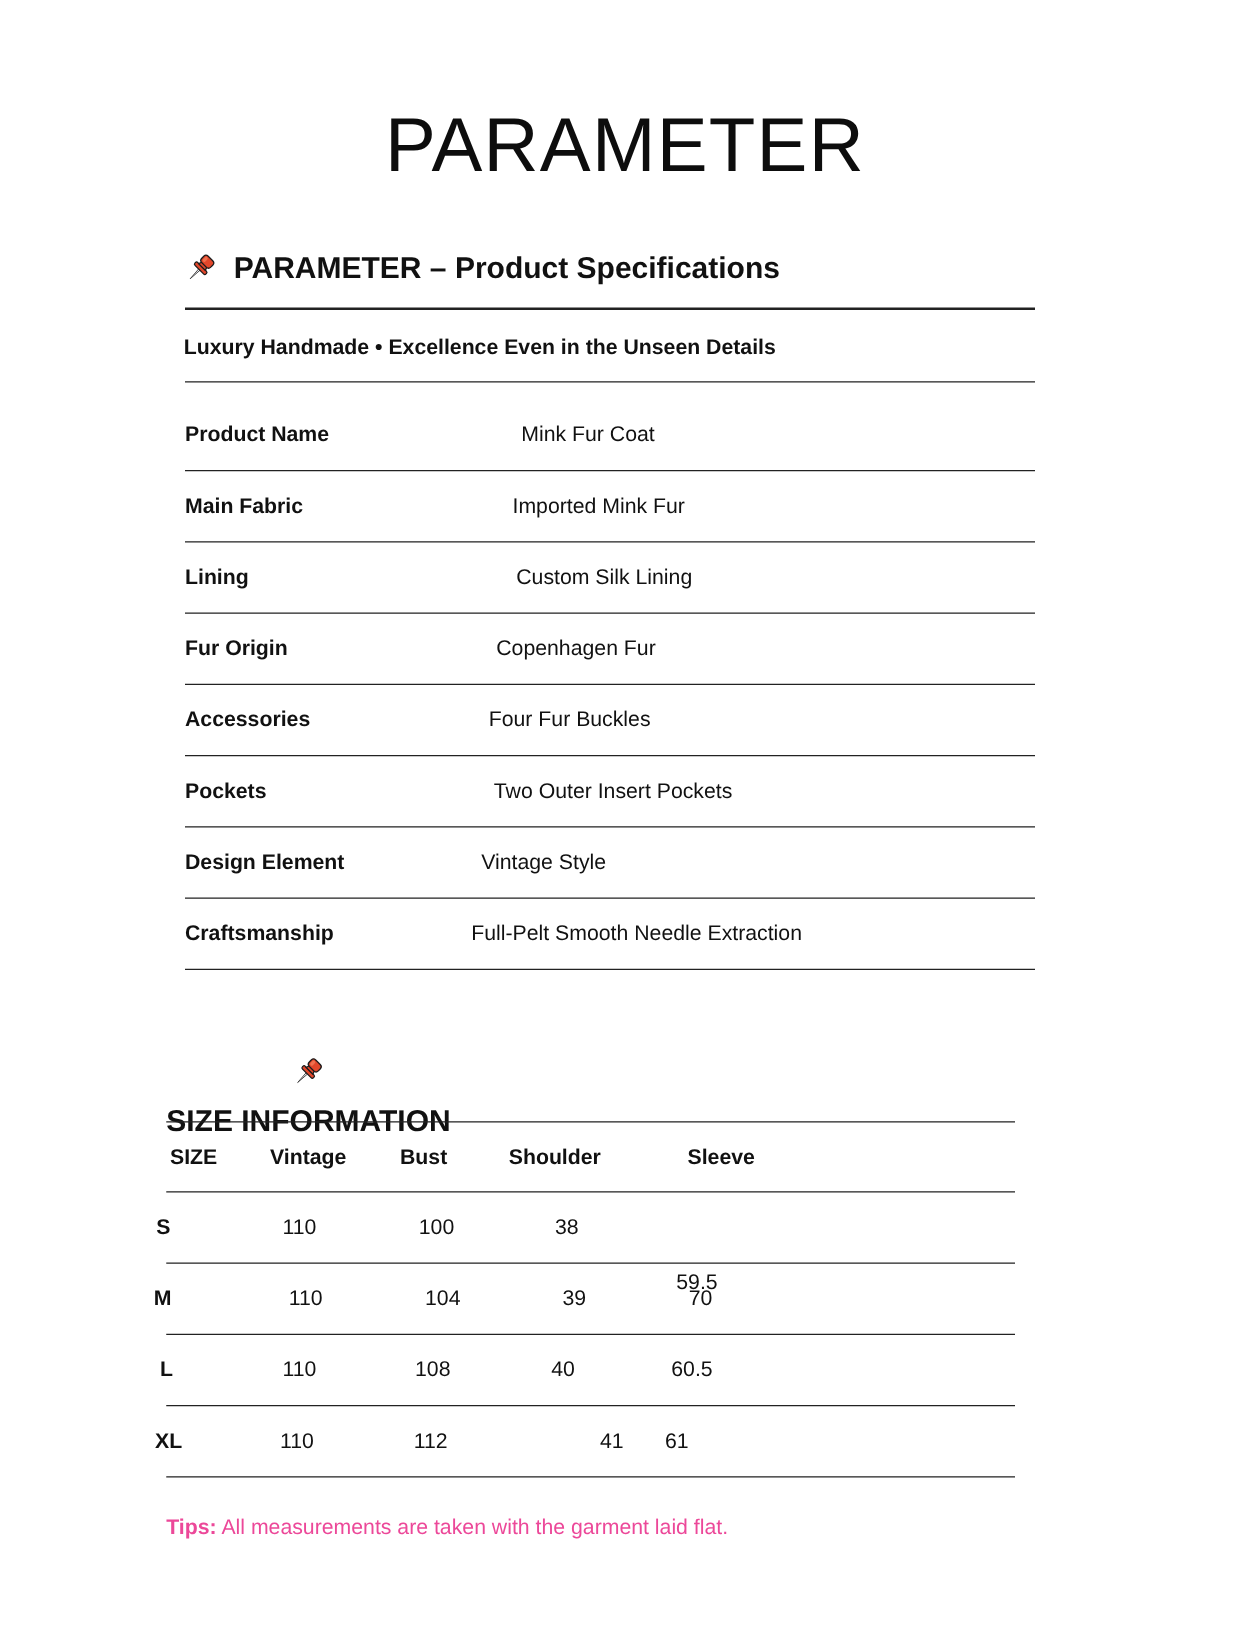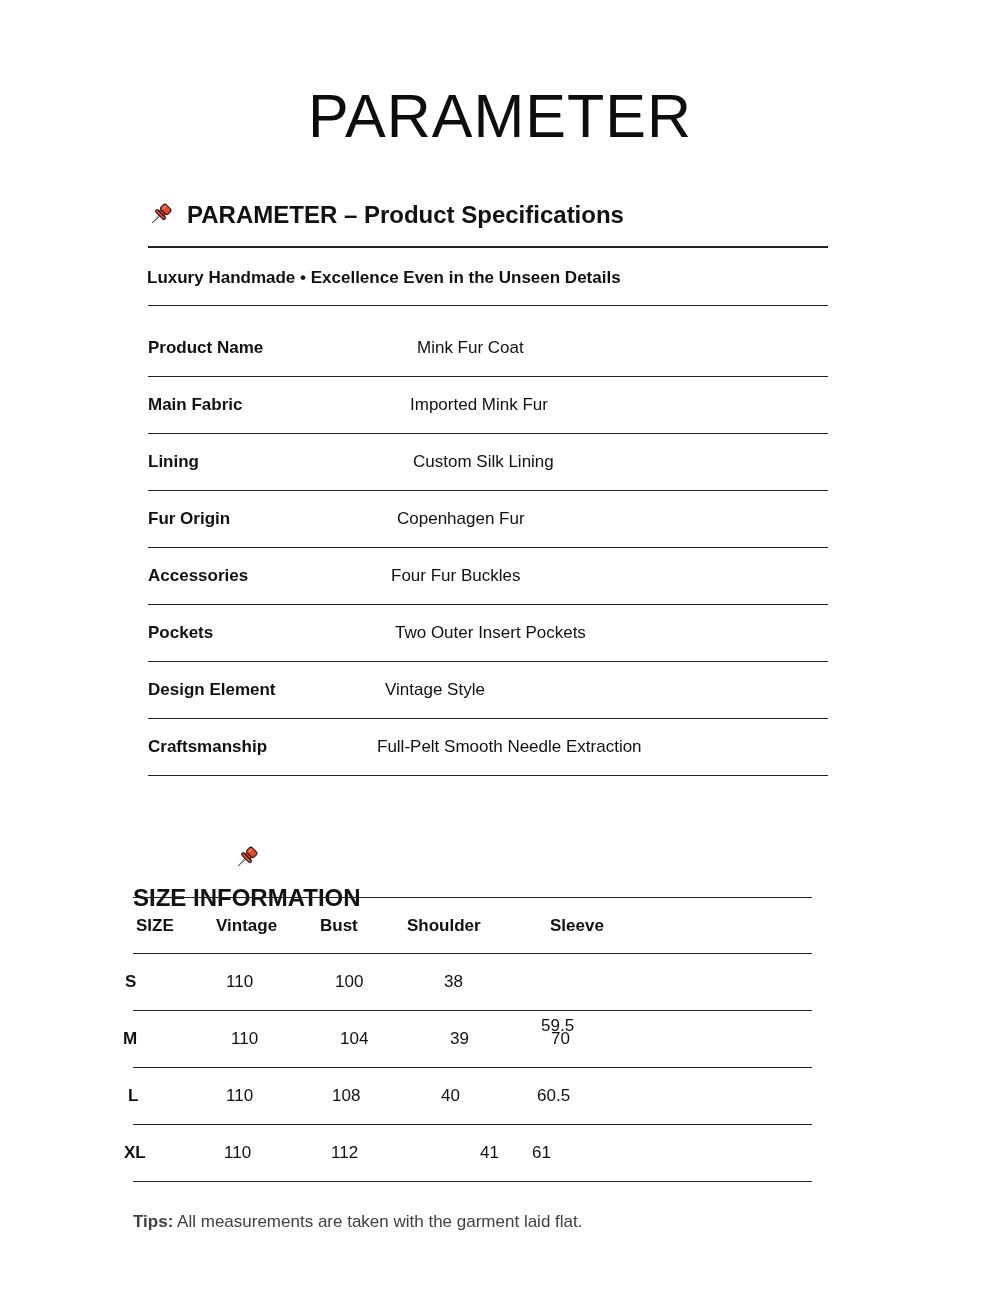--- a/index.html
+++ b/index.html
@@ -70,21 +70,21 @@
     font-size:17px;font-weight:400;white-space:nowrap;
   }
   .r-h .size-cell{font-weight:700;}
   .size-cell.c0{font-weight:700;}
   .r-h  .c0{left:3px;}   .r-h  .c1{left:83px;}  .r-h  .c2{left:187px;} .r-h  .c3{left:274px;} .r-h  .c4{left:399px;margin-left:18px;}
   .r-s  .c0{left:-8px;}  .r-s  .c1{left:93px;}  .r-s  .c2{left:202px;} .r-s  .c3{left:311px;} .r-s  .c4{left:408px;margin-top:44px;}
   .r-m  .c0{left:-10px;} .r-m  .c1{left:98px;}  .r-m  .c2{left:207px;} .r-m  .c3{left:317px;} .r-m  .c4{left:418px;}
   .r-l  .c0{left:-5px;}  .r-l  .c1{left:93px;}  .r-l  .c2{left:199px;} .r-l  .c3{left:308px;} .r-l  .c4{left:404px;}
   .r-xl .c0{left:-9px;}  .r-xl .c1{left:91px;}  .r-xl .c2{left:198px;} .r-xl .c3{left:307px;margin-left:40px;} .r-xl .c4{left:399px;}
   
-  .tips{position:absolute;left:133px;top:1207px;font-size:17px;line-height:30px;color:#404040;}
+  .tips{position:absolute;left:133px;top:1207px;font-size:17px;line-height:30px;color:#ec4899;}
   .tips .b{font-weight:700;}
 </style>
 </head>
 <body>
 
 <div id="page">
 
   <h1 class="main-title">PARAMETER</h1>
 
   <div class="sec-head" id="spec-head">

